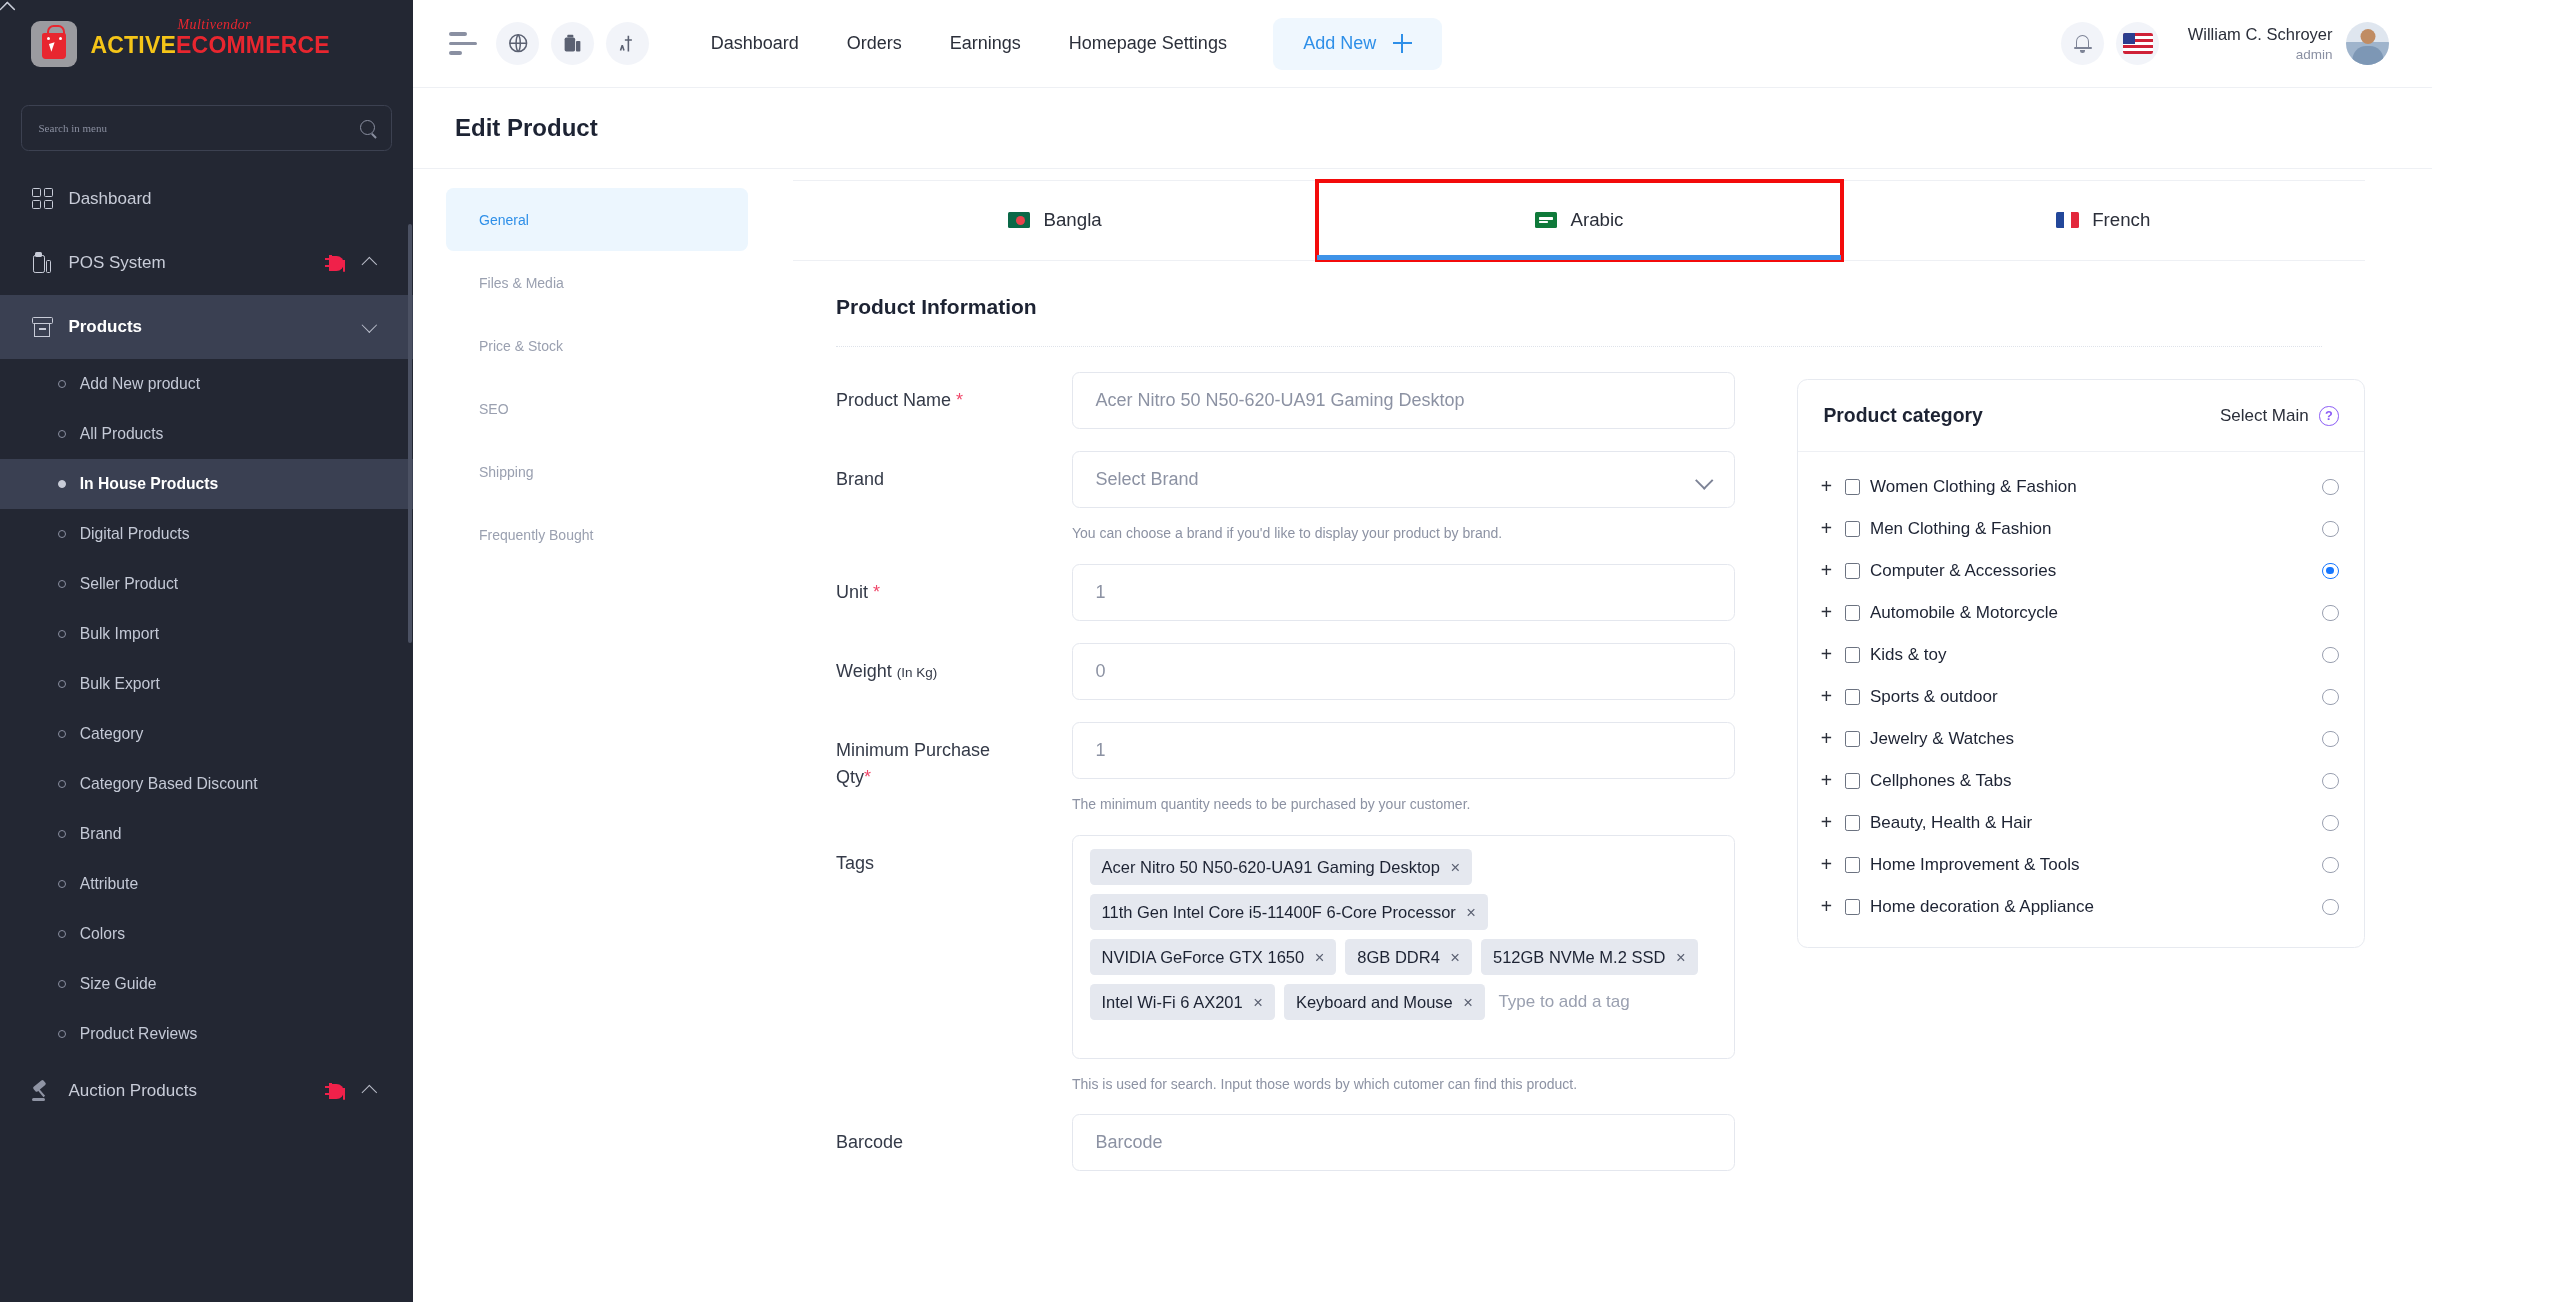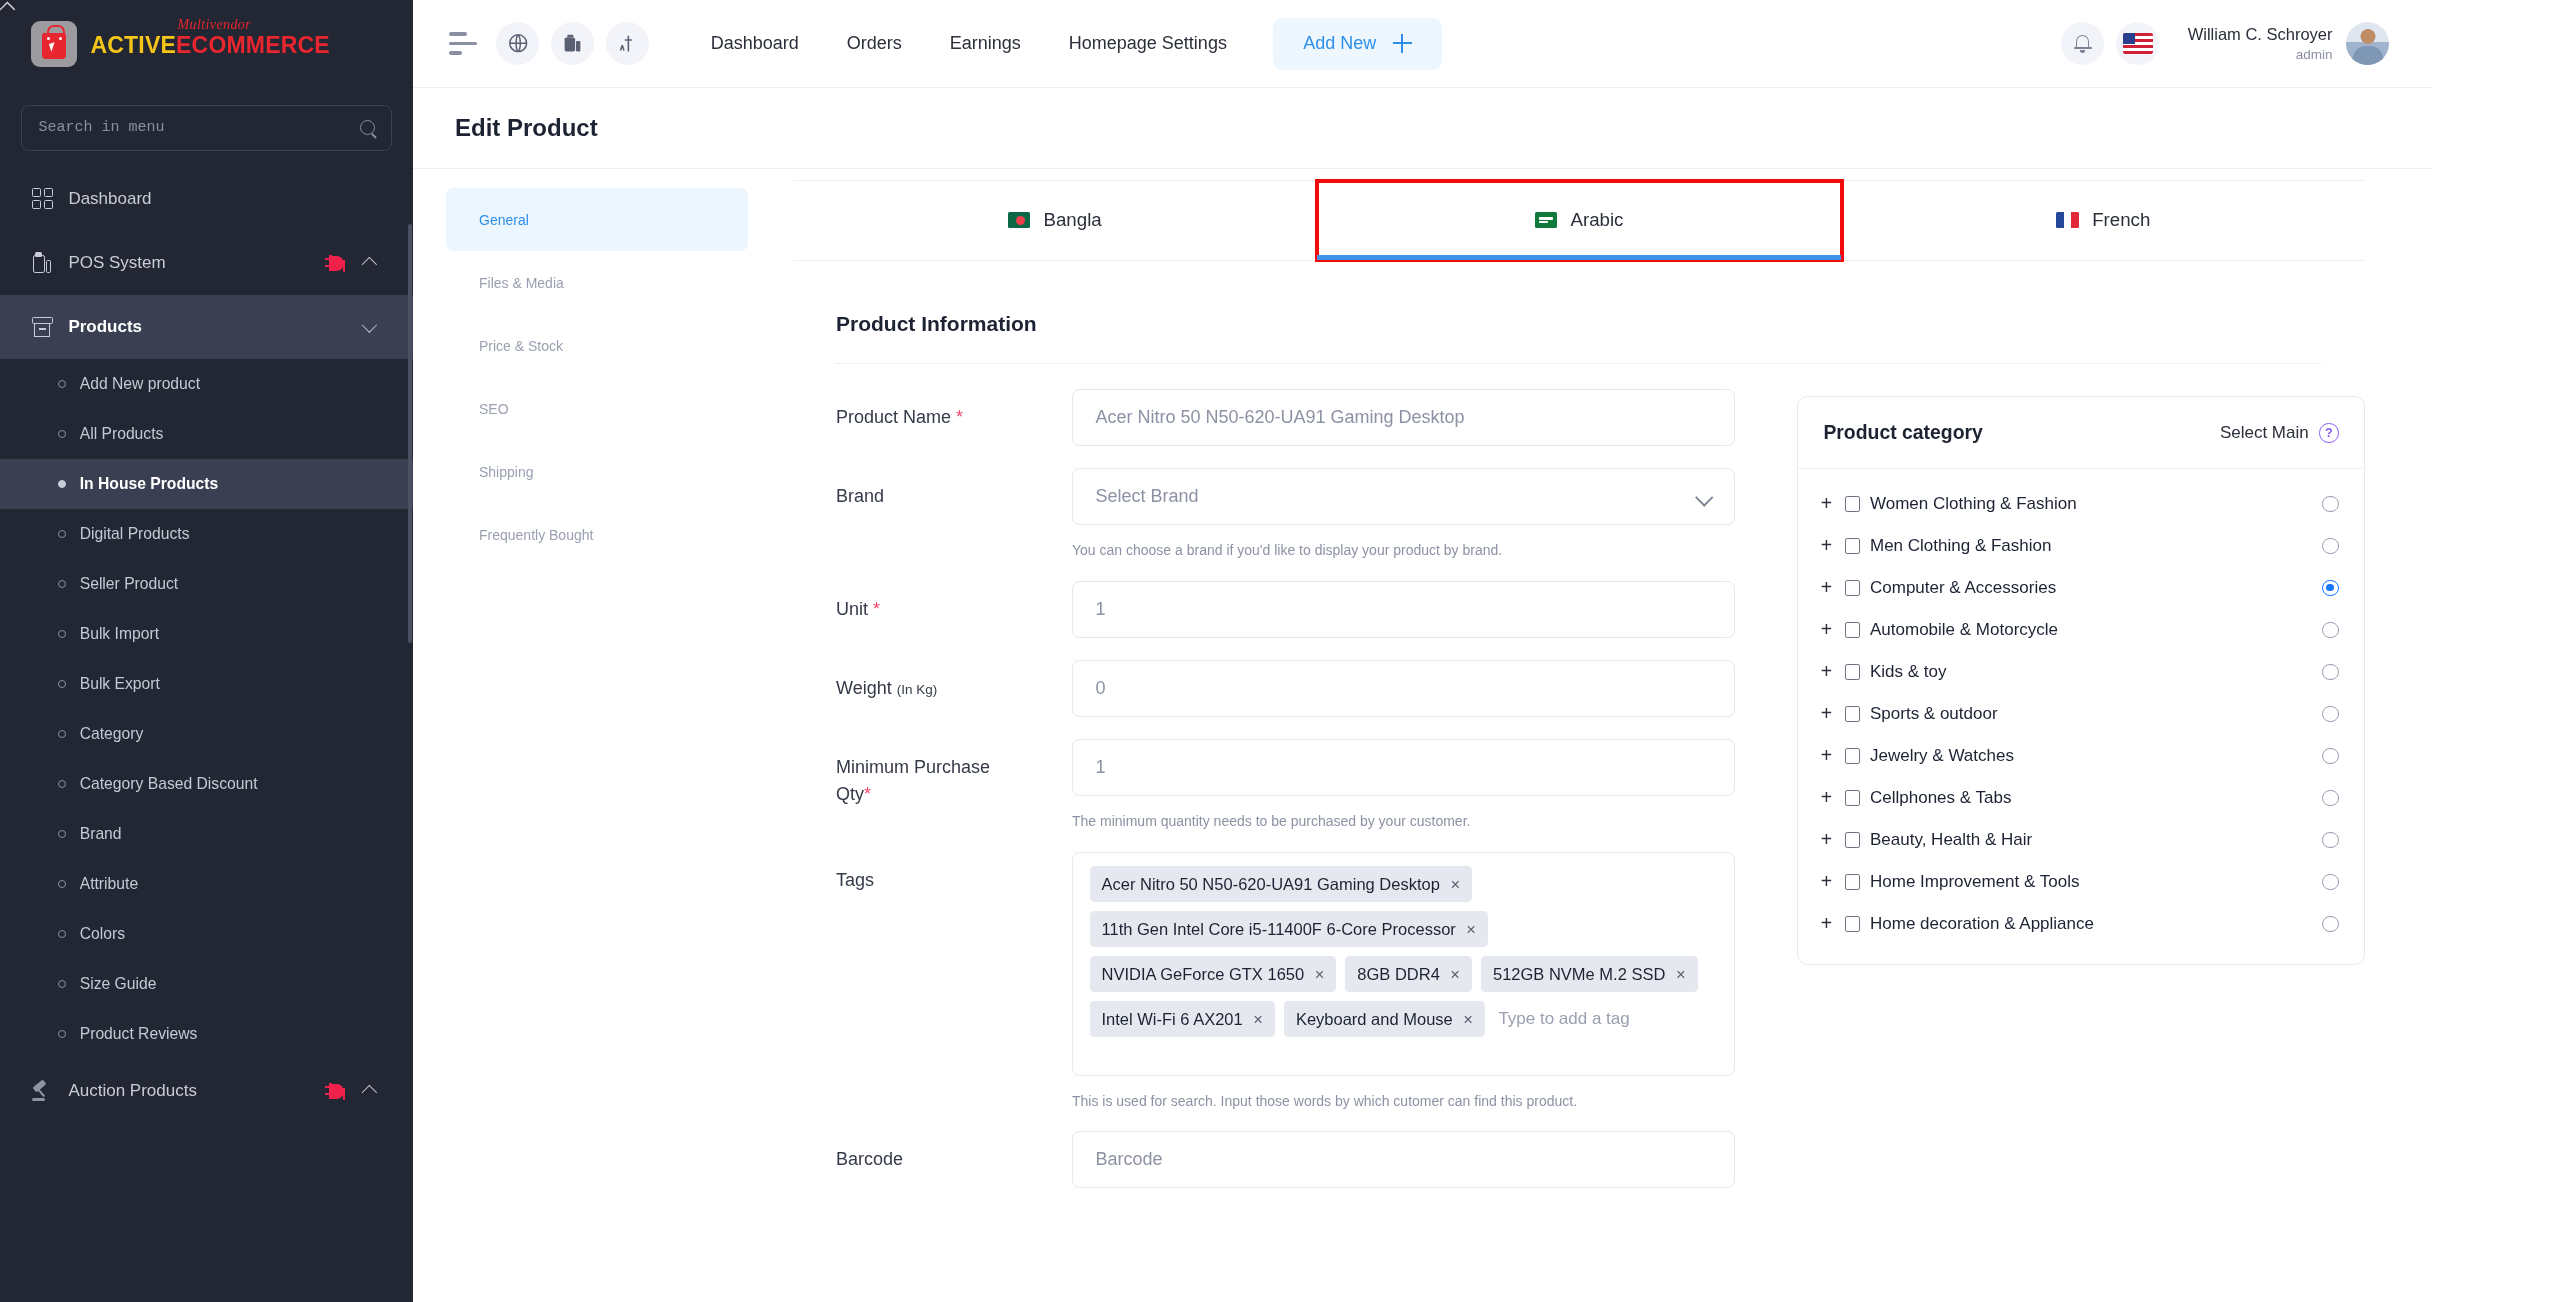--- a/index.html
+++ b/index.html
@@ -47,21 +47,21 @@
   .brand-active { font-size: 23px; font-weight: 700; color: #f5c518; letter-spacing: 0.2px; }
   .brand-ecom { font-size: 23px; font-weight: 700; color: #e8262f; letter-spacing: 0.2px; }
 
   .menu-search {
     margin: 16.5px 21px 0 21px; height: 46px;
     border: 0.7px solid #3c4151; border-radius: 7.5px;
     display: flex; align-items: center; padding: 0 16.5px;
   }
   .menu-search input {
     flex: 1; background: transparent; border: 0; outline: none;
-    color: #c8ccd8; font-size: 15px; font-family: Liberation Mono, monospace;
+    color: #c8ccd8; font-size: 11px; font-family: Liberation Serif, serif;
   }
   .menu-search input::placeholder { color: #8a8fa0; }
   .mag { width: 15px; height: 15px; border: 1.6px solid #8a8fa0; border-radius: 50%; position: relative; flex:0 0 auto;}
   .mag::after { content:""; position:absolute; width:1.6px; height:6px; background:#8a8fa0; right:-1.5px; bottom:-5.2px; transform:rotate(-45deg); }
 
   .nav { margin-top: 16.5px; }
   .nav-item {
     display: flex; align-items: center; height: 64px; padding: 0 36px 0 31px;
     font-size: 17px; color: #c8ccd8; gap: 15px; position: relative;
   }
@@ -184,21 +184,21 @@
   .fl { width:22.4px; height:15.7px; border-radius:1.5px; overflow:hidden; position:relative; flex:0 0 22.4px; }
   .fl.us { background: repeating-linear-gradient(to bottom,#cf2137 0 2.2px,#fff 2.2px 4.5px); }
   .fl.us::after { content:""; position:absolute; left:0; top:0; width:9.7px; height:8.2px; background:#2c3e8f; }
   .fl.bd { background:#0a6847; }
   .fl.bd::after { content:""; position:absolute; left:8.2px; top:3.4px; width:9px; height:9px; border-radius:50%; background:#e8414c; }
   .fl.sa { background:#0f7a3a; }
   .fl.sa::after { content:""; position:absolute; left:4.5px; top:5.2px; width:13.5px; height:2.2px; background:#fff; border-radius:0.7px; }
   .fl.sa::before { content:""; position:absolute; left:4.5px; top:9px; width:9px; height:2.2px; background:#fff; border-radius:0.7px; }
   .fl.fr { background: linear-gradient(to right,#23479a 0 33.3%,#fff 33.3% 66.6%,#e3283c 66.6% 100%); }
 
-  .sect-title { font-size:21px; font-weight:700; color:#1d2333; padding: 34px 0 0 43px; margin-top: 17px; }
+  .sect-title { font-size:21px; font-weight:700; color:#1d2333; padding: 34px 0 0 43px; }
   .dotted { border-top: 1.5px dotted #dfe3ea; margin: 27px 43px 0 43px; }
 
   .form-wrap { display:flex; padding: 25.4px 0 0 43px; gap: 47px; }
   .form-col { width: 914px; flex: 0 0 914px; }
   .row { display:flex; align-items:flex-start; margin-bottom: 22.4px; }
   .row .lab { width: 236px; flex:0 0 236px; font-size:18px; color:#343a48; padding-top: 15px; line-height:1.45; }
   .lab .req { color:#f0476a; }
   .lab .small { font-size:13.5px; color:#343a48; }
   .field { flex:1; }
   .inp {

